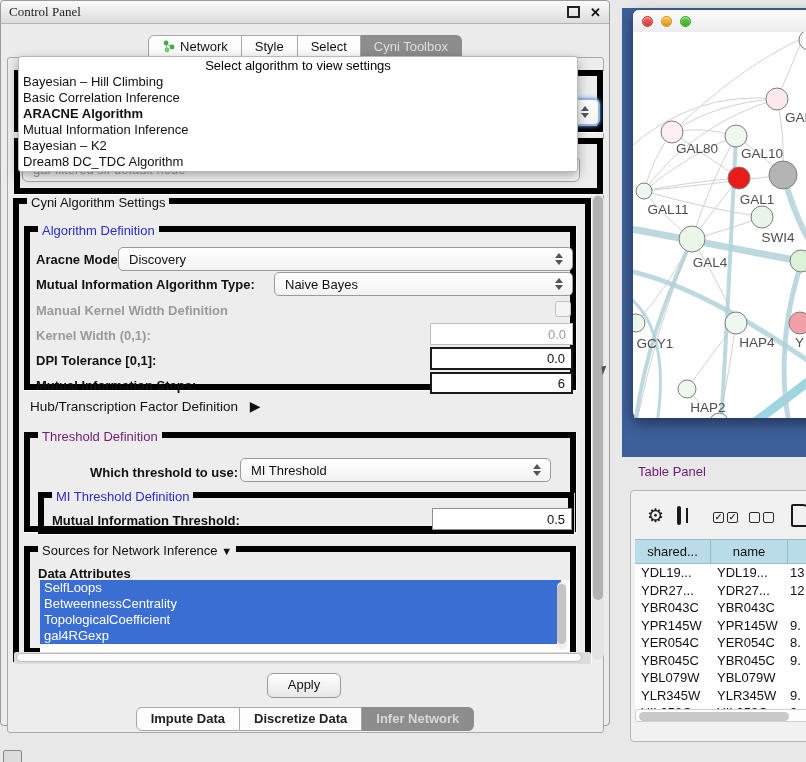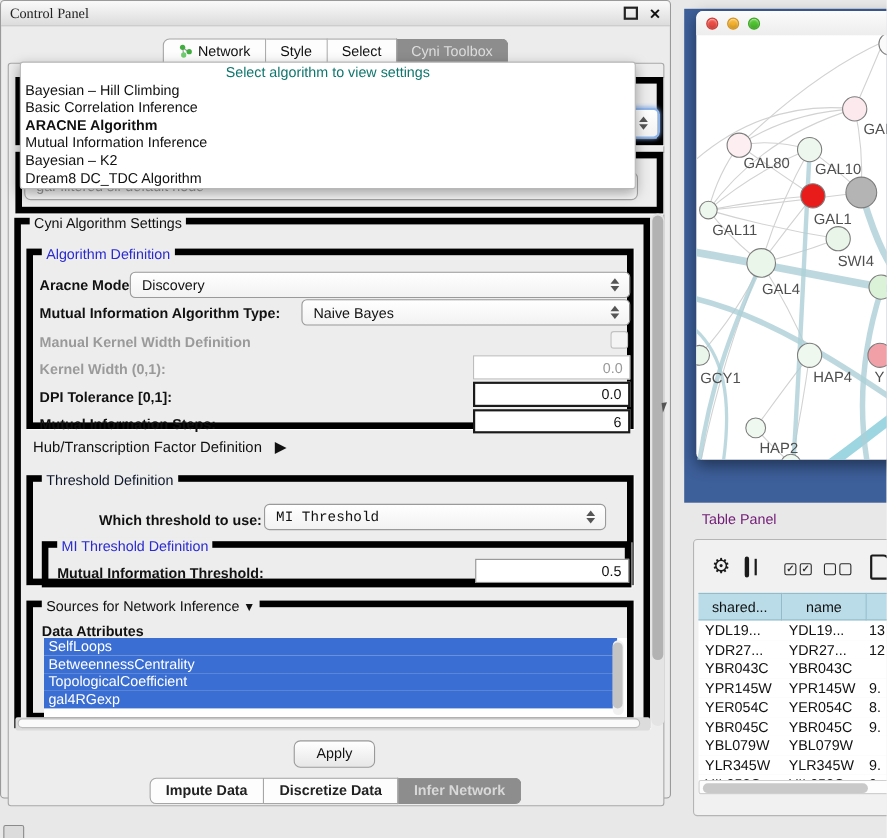--- a/index.html
+++ b/index.html
@@ -31,21 +31,21 @@
   .btab:last-child{border-radius:0 6px 6px 0;}
   .btab.sel{background:#8d8d8d;color:#d8d8d8;border-color:#8d8d8d;}
 
   .main-panel{left:7px;top:57px;width:597px;height:676px;background:#ededed;
               border:1px solid #a8a8a8;border-radius:3px;box-sizing:border-box;}
 
   
   .frame{border:6px solid #000000;box-shadow:1px 1px 0 rgba(255,255,255,.8);box-sizing:border-box;}
   .legend{position:absolute;top:-9px;left:8px;background:#ededed;padding:0 4px;font-size:13px;white-space:nowrap;}
   .legend.blue{color:#2a2ad0;}
-  .legend.green{color:#0f172a;}
+  .legend.green{color:#701a75;}
 
   .flabel{position:absolute;font-size:13px;white-space:nowrap;}
   .bold{font-weight:bold;}
   .gray{color:#9a9a9a;}
 
   .combo{position:absolute;background:linear-gradient(#ffffff,#f2f2f2);border:1px solid #9a9a9a;
          border-radius:5px;display:flex;align-items:center;padding-left:10px;box-sizing:border-box;font-size:13px;}
   .stepper{position:absolute;right:9px;top:50%;transform:translateY(-50%);display:flex;flex-direction:column;gap:2px;}
   .stepper i{display:block;width:0;height:0;border-left:4px solid transparent;border-right:4px solid transparent;}
   .stepper .up{border-bottom:5px solid #555;}
@@ -55,21 +55,21 @@
           font-size:13px;display:flex;align-items:center;justify-content:flex-end;}
   .tfield.strong{border:2px solid #1a1a1a;}
   .tfield.soft{border:1px solid #8f8f8f;}
   .tfield.dis{border:1px solid #bdbdbd;color:#9a9a9a;}
 
   .checkbox{position:absolute;width:14px;height:14px;border:1px solid #c2c2c2;border-radius:3px;background:#f4f4f4;}
 
   
   .popup{left:18px;top:56px;width:560px;height:116px;background:#fff;border:1px solid #b8b8b8;
          border-radius:3px;box-shadow:0 4px 12px rgba(0,0,0,.35);z-index:6;box-sizing:border-box;}
-  .popup .prompt{height:17px;line-height:17px;text-align:center;color:#0f766e;font-size:13px;}
+  .popup .prompt{height:17px;line-height:17px;text-align:center;color:#000000;font-size:13px;}
   .popup .item{height:16px;line-height:16px;padding-left:4px;font-size:13px;color:#111;white-space:nowrap;}
 
   
   .listbox{left:40px;top:580px;width:530px;height:72px;background:#fff;overflow:hidden;z-index:3;}
   .listbox .li{height:16px;line-height:16px;background:#3b6ed3;color:#fff;padding-left:4px;
                width:calc(100% - 13px);font-size:13px;}
   .vscroll-track{position:absolute;background:#f1f1f1;border-radius:6px;}
   .vscroll-thumb{position:absolute;background:#b2b2b2;border-radius:5px;}
 
   .apply-btn{left:267px;top:673px;width:72px;height:23px;background:linear-gradient(#ffffff,#e7e7e7);
@@ -219,21 +219,21 @@
 
   <div class="abs" style="left:30px;top:398px;z-index:3;font-size:13.5px;">
     <span>Hub/Transcription Factor Definition</span>
     <span style="margin-left:8px;font-size:14px;">▶</span>
   </div>
 
   <div class="abs frame" style="left:24px;top:432px;width:552px;height:100px;z-index:3;">
     <span class="legend green">Threshold Definition</span>
 
     <span class="flabel bold" style="left:60px;top:27px;">Which threshold to use:</span>
-    <div class="combo" style="left:210px;top:20px;width:311px;height:24px;font-family:Liberation Mono, monospace;">
+    <div class="combo" style="left:210px;top:20px;width:311px;height:24px;">
       <span>MI Threshold</span>
       <span class="stepper">
           <i class="up"></i>
           <i class="dn"></i>
         </span>
     </div>
 
     <div class="frame" style="position:absolute;left:8px;top:54px;width:536px;height:42px;">
       <span class="legend blue">MI Threshold Definition</span>
       <span class="flabel bold" style="left:8px;top:15px;">Mutual Information Threshold:</span>

